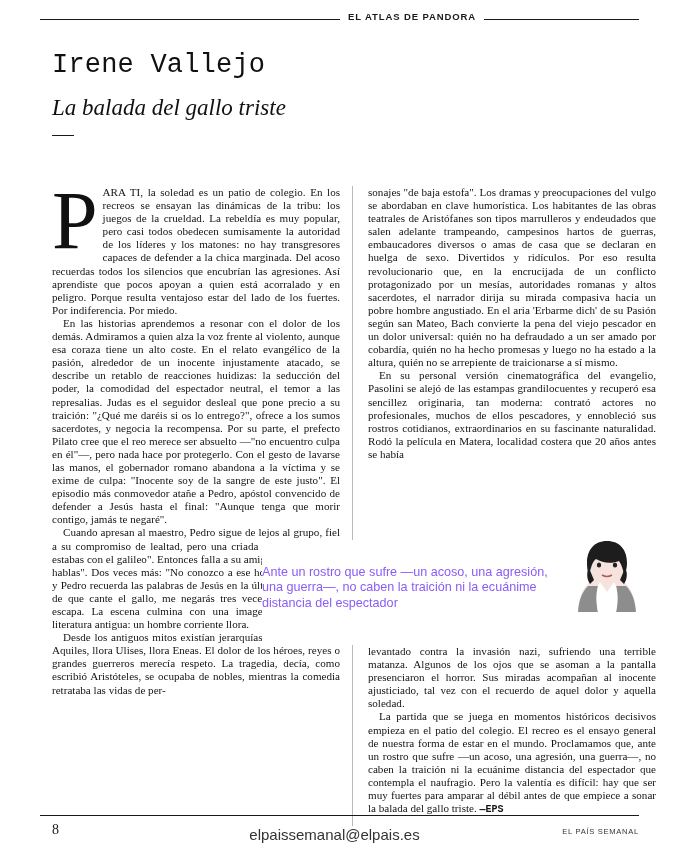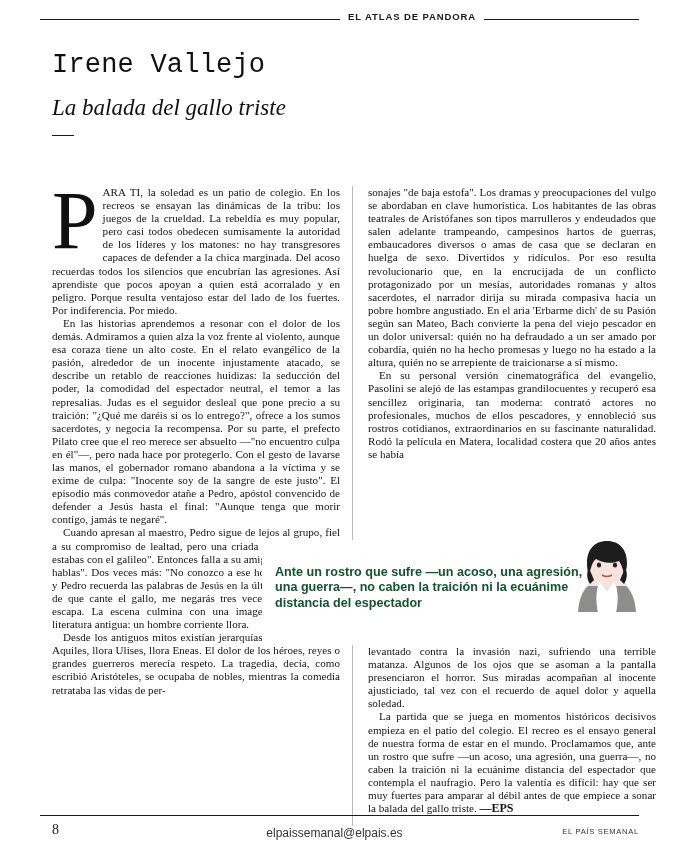--- a/index.html
+++ b/index.html
@@ -122,28 +122,28 @@
   .pullquote-wrap {
     position: absolute;
     left: 262px;
     top: 540px;
     width: 390px;
     height: 105px;
     background: #ffffff;
   }
   .pullquote {
     position: absolute;
-    left: 13px;
+    left: 0;
     top: 25px;
     width: 310px;
     font-family: "Liberation Sans", sans-serif;
-    font-weight: bold;
+    font-weight: normal;
     font-size: 12.6px;
     line-height: 15.4px;
-    color: #14532d;
+    color: #8b5cf6;
   }
   .portrait {
     position: absolute;
     right: 14px;
     top: -2px;
     width: 62px;
     height: 76px;
   }
 
   
@@ -162,36 +162,36 @@
     font-size: 14px;
     color: #1a1a1a;
   }
   .footer-center {
     position: absolute;
     left: 0;
     right: 6px;
     top: 826px;
     text-align: center;
     font-family: "Liberation Sans", sans-serif;
-    font-size: 12px;
+    font-size: 15px;
     color: #333333;
   }
   .footer-right {
     position: absolute;
     right: 36px;
     top: 827px;
     font-family: "Liberation Sans", sans-serif;
     font-size: 7.6px;
     letter-spacing: 0.7px;
     color: #333333;
   }
   .eps {
-    font-family: Liberation Serif, serif;
+    font-family: Liberation Mono, monospace;
     font-weight: bold;
-    font-size: 12px;
+    font-size: 10px;
   }
 </style>
 </head>
 <body>
 
 <div class="page">
 
   <div class="header">
     <div class="header-rule"></div>
     <div class="header-title">EL ATLAS DE PANDORA</div>

